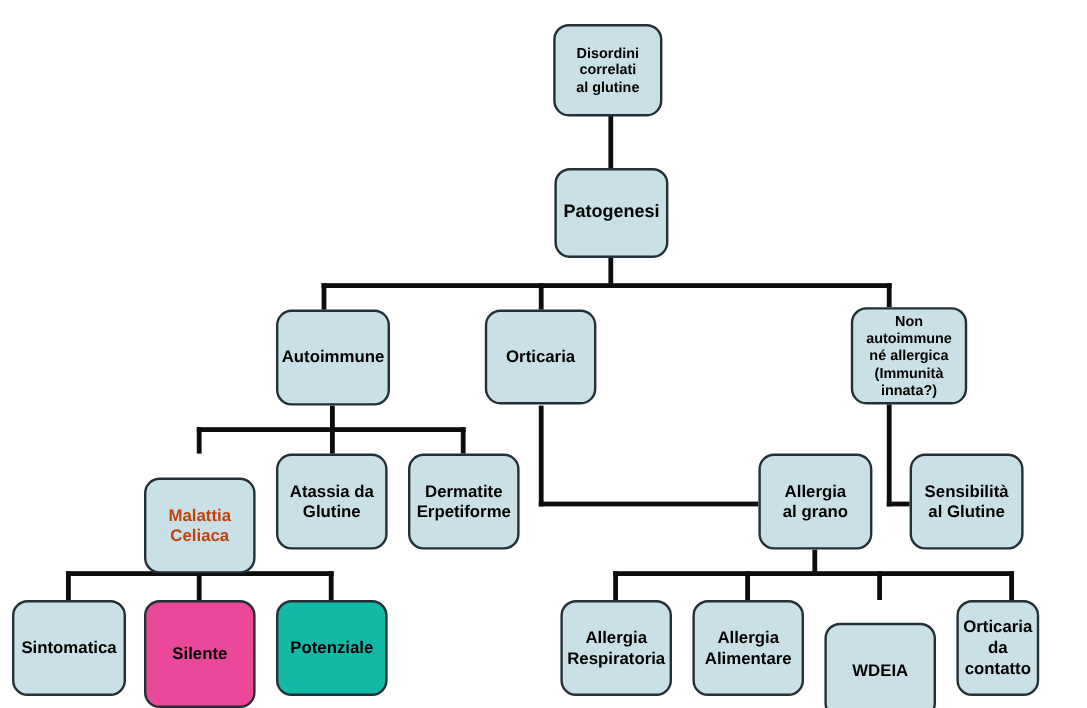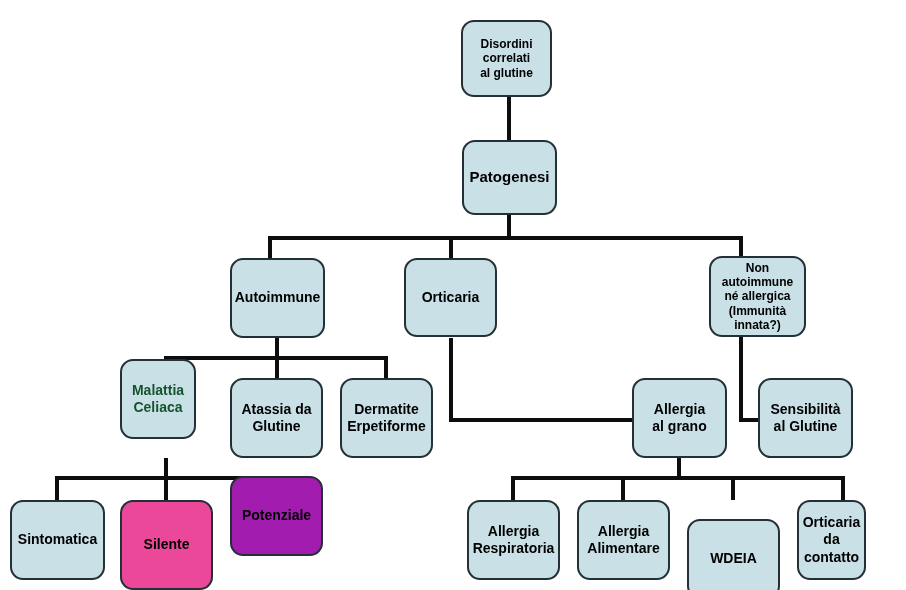--- a/index.html
+++ b/index.html
@@ -79,34 +79,34 @@
   <div class="node fs15" style="left: 462px; top: 140px; width: 95px; height: 75px; background: rgb(201, 224, 230); border-color: rgb(35, 48, 54); color: rgb(0, 0, 0);">Patogenesi</div>
 
   <div class="node" style="left: 230px; top: 258px; width: 95px; height: 80px; background: rgb(201, 224, 230); border-color: rgb(35, 48, 54); color: rgb(0, 0, 0);">Autoimmune</div>
   <div class="node" style="left: 404px; top: 258px; width: 93px; height: 79px; background: rgb(201, 224, 230); border-color: rgb(35, 48, 54); color: rgb(0, 0, 0);">Orticaria</div>
   <div class="node fs12" style="left: 693px; top: 256px; width: 97px; height: 81px; background: rgb(201, 224, 230); border-color: rgb(35, 48, 54); color: rgb(0, 0, 0); margin-left: 16px;">Non
 autoimmune
 né allergica
 (Immunità
 innata?)</div>
 
-  <div class="node" style="left: 120px; top: 359px; width: 76px; height: 80px; background: rgb(201, 224, 230); border-color: rgb(35, 48, 54); color: #14532d;">Malattia
+  <div class="node" style="left: 120px; top: 398px; width: 93px; height: 80px; background: rgb(201, 224, 230); border-color: rgb(35, 48, 54); color: #c2410c;">Malattia
 Celiaca</div>
   <div class="node" style="left: 230px; top: 378px; width: 93px; height: 80px; background: rgb(201, 224, 230); border-color: rgb(35, 48, 54); color: rgb(0, 0, 0);">Atassia da
 Glutine</div>
   <div class="node" style="left: 340px; top: 378px; width: 93px; height: 80px; background: rgb(201, 224, 230); border-color: rgb(35, 48, 54); color: rgb(0, 0, 0); text-align: center;">Dermatite
 Erpetiforme</div>
   <div class="node" style="left: 632px; top: 378px; width: 95px; height: 80px; background: rgb(201, 224, 230); border-color: rgb(35, 48, 54); color: rgb(0, 0, 0);">Allergia
 al grano</div>
   <div class="node" style="left: 10px; top: 500px; width: 95px; height: 80px; background: rgb(201, 224, 230); border-color: rgb(35, 48, 54); color: rgb(0, 0, 0);">Sintomatica</div>
 
   <div class="node" style="left: 758px; top: 378px; width: 95px; height: 80px; background: rgb(201, 224, 230); border-color: rgb(35, 48, 54); color: rgb(0, 0, 0);">Sensibilità
 al Glutine</div>
   <div class="node" style="left: 120px; top: 500px; width: 93px; height: 90px; background: #ec4899; border-color: rgb(35, 48, 54); color: rgb(0, 0, 0);">Silente</div>
-  <div class="node" style="left: 230px; top: 476px; width: 93px; height: 80px; background: #a21caf; border-color: rgb(35, 48, 54); color: rgb(0, 0, 0);">Potenziale</div>
+  <div class="node" style="left: 230px; top: 500px; width: 93px; height: 80px; background: #14b8a6; border-color: rgb(35, 48, 54); color: rgb(0, 0, 0);">Potenziale</div>
   <div class="node" style="left: 467px; top: 500px; width: 93px; height: 80px; background: rgb(201, 224, 230); border-color: rgb(35, 48, 54); color: rgb(0, 0, 0);">Allergia
 Respiratoria</div>
   <div class="node" style="left: 577px; top: 500px; width: 93px; height: 80px; background: rgb(201, 224, 230); border-color: rgb(35, 48, 54); color: rgb(0, 0, 0);">Allergia
 Alimentare</div>
   <div class="node" style="left: 687px; top: 500px; width: 93px; height: 80px; background: rgb(201, 224, 230); border-color: rgb(35, 48, 54); color: rgb(0, 0, 0); margin-top: 19px;">WDEIA</div>
   <div class="node" style="left: 797px; top: 500px; width: 69px; height: 80px; background: rgb(201, 224, 230); border-color: rgb(35, 48, 54); color: rgb(0, 0, 0);">Orticaria da
 contatto</div>
 
 </div>
 

